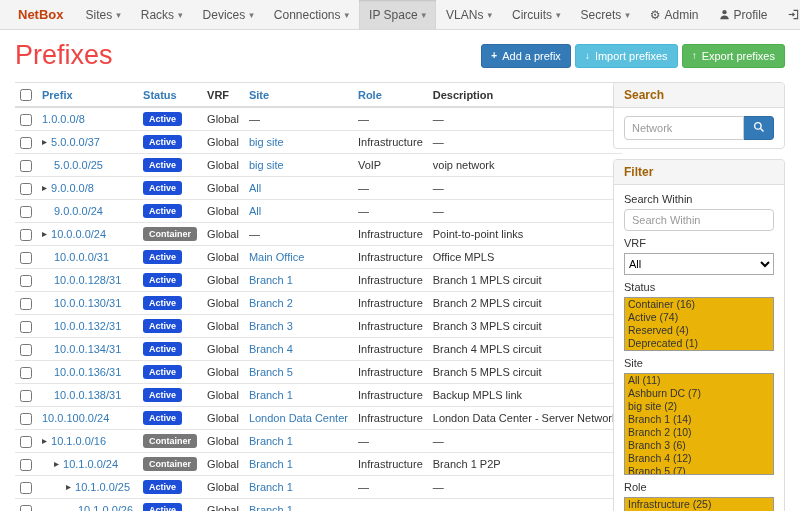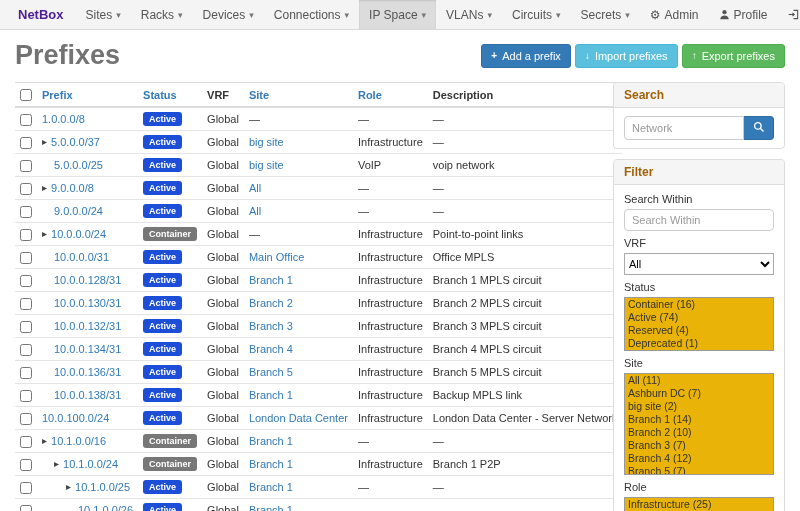--- a/index.html
+++ b/index.html
@@ -9,32 +9,32 @@
     font-family: "Liberation Sans", sans-serif; font-size: 12px;
   }
   a { text-decoration: none; }
   .link { color: #337ab7; cursor: pointer; }
 
   
   .navbar {
     height: 30px; background: #f4f4f4; border-bottom: 1px solid #d9d9d9;
     display: flex; align-items: stretch; padding: 0 6px; font-size: 12px;
   }
-  .brand { display: flex; align-items: center; padding: 0 12px; font-weight: bold; font-size: 13px; color: #4c1d95; cursor: pointer; }
+  .brand { display: flex; align-items: center; padding: 0 12px; font-weight: bold; font-size: 13px; color: #c2410c; cursor: pointer; }
   .nav { display: flex; list-style: none; align-items: stretch; }
   .nav-right { margin-left: auto; }
   .nav-item { display: flex; align-items: center; gap: 4px; padding: 0 10px; color: #555; cursor: pointer; white-space: nowrap; }
   .nav-item.active { background: #dcdcdc; box-shadow: inset 0 1px 2px rgba(0,0,0,.12); }
   .caret-glyph { font-size: 9px; color: #777; }
   .nav-ico { font-size: 12px; line-height: 1; color: #555; display: inline-flex; align-items: center; }
 
   
   .page { padding: 0 15px; }
   .page-header { display: flex; justify-content: space-between; align-items: center; padding: 10px 0 12px; }
-  .page-title { font-size: 27px; font-weight: 700; color: #737373; line-height: 30px; }
+  .page-title { font-size: 27px; font-weight: 400; color: #ef4444; line-height: 30px; }
   .header-buttons { display: flex; gap: 4px; align-self: flex-start; margin-top: 4px; }
   .btn {
     display: inline-flex; align-items: center; gap: 5px;
     font-size: 11px; color: #fff; padding: 5px 9px; border-radius: 3px;
     border: 1px solid transparent; cursor: pointer; font-family: inherit;
   }
   .btn-icon { font-size: 10px; font-weight: bold; line-height: 1; }
   .btn-primary { background: #337ab7; border-color: #2e6da4; }
   .btn-info    { background: #5bc0de; border-color: #46b8da; }
   .btn-success { background: #5cb85c; border-color: #4cae4c; }
@@ -455,21 +455,21 @@
               </div>
           </div>
           <div class="filter-group">
             <label>Site</label>
             <div class="listbox lb-site" id="site-listbox">
                 <div class="opt">All (11)</div>
                 <div class="opt">Ashburn DC (7)</div>
                 <div class="opt">big site (2)</div>
                 <div class="opt">Branch 1 (14)</div>
                 <div class="opt">Branch 2 (10)</div>
-                <div class="opt">Branch 3 (7)</div>
+                <div class="opt">Branch 3 (6)</div>
                 <div class="opt">Branch 4 (12)</div>
                 <div class="opt">Branch 5 (7)</div>
               </div>
           </div>
           <div class="filter-group">
             <label>Role</label>
             <div class="listbox lb-role" id="role-listbox">
                 <div class="opt">Infrastructure (25)</div>
               </div>
           </div>

